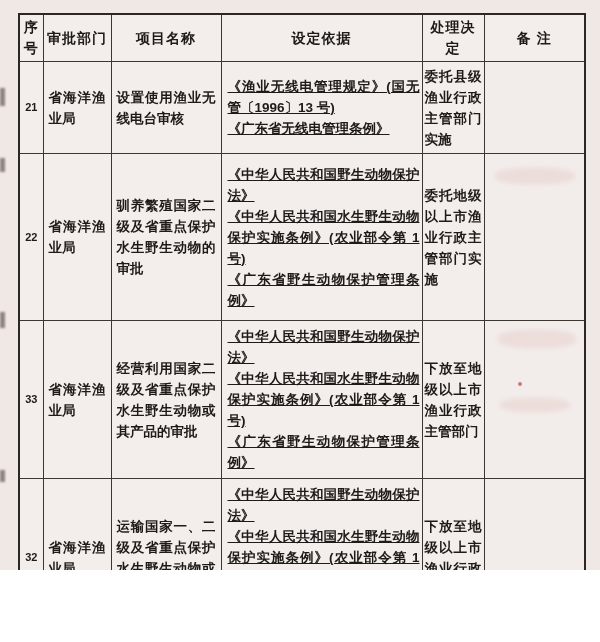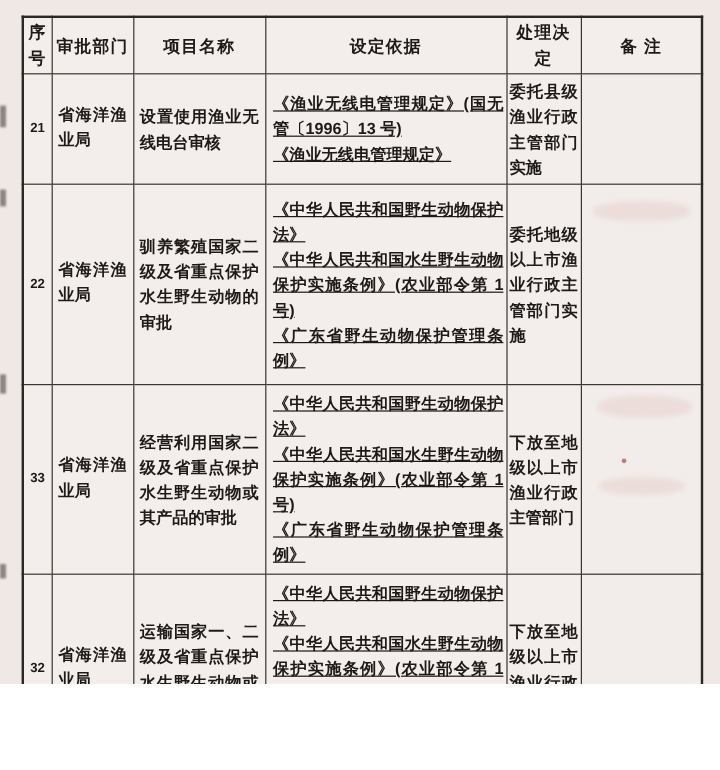--- a/index.html
+++ b/index.html
@@ -33,21 +33,21 @@
     padding: 2px 3px;
     overflow: hidden;
   }
   th {
     text-align: center;
     font-size: 14px;
     letter-spacing: 1px;
     padding: 2px 2px;
   }
   td.cell-no { text-align: center; font-size: 11px; letter-spacing: 0; }
-  td.cell-dept { padding: 2px 5px; text-align: justify; font-family: Liberation Mono, monospace; }
+  td.cell-dept { padding: 2px 5px; text-align: justify; }
   td.cell-project { padding: 2px 5px; text-align: justify; font-family: Liberation Serif, serif; }
   td.cell-basis { padding: 3px 2px 3px 6px; }
   td.cell-basis p { margin: 0; text-align: justify; text-decoration: underline; }
   td.cell-decision { padding: 2px 2px; text-align: justify; }
   td.cell-remark { background: #f2ecea; }
   tr.row-header { height: 40px; }
   tr.row-21 { height: 92px; }
   tr.row-22 { height: 167px; }
   tr.row-23 { height: 158px; }
   tr.row-24 { height: 159px; }
@@ -98,21 +98,21 @@
         <th>处理决定</th>
         <th>备 注</th>
       </tr>
 
       <tr class="row-21">
         <td class="cell-no">21</td>
         <td class="cell-dept">省海洋渔业局</td>
         <td class="cell-project">设置使用渔业无线电台审核</td>
         <td class="cell-basis">
           <p>《渔业无线电管理规定》(国无管〔1996〕13 号)</p>
-          <p>《渔业无线电管理规定》</p>
+          <p>《广东省无线电管理条例》</p>
         </td>
         <td class="cell-decision">委托县级渔业行政主管部门实施</td>
         <td class="cell-remark"></td>
       </tr>
 
       <tr class="row-22">
         <td class="cell-no">22</td>
         <td class="cell-dept">省海洋渔业局</td>
         <td class="cell-project">驯养繁殖国家二级及省重点保护水生野生动物的审批</td>
         <td class="cell-basis">

